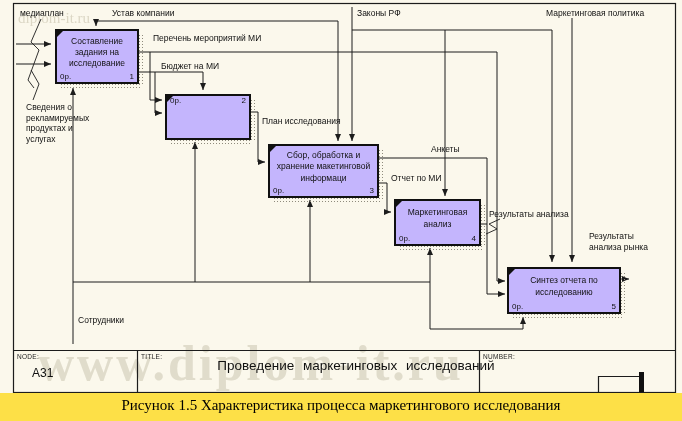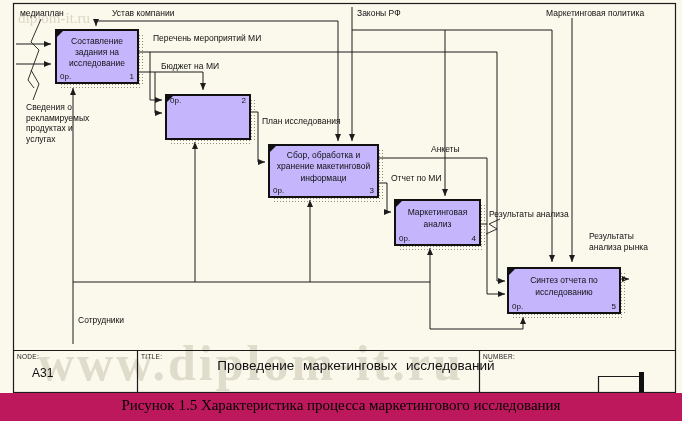--- a/index.html
+++ b/index.html
@@ -39,21 +39,21 @@
     flex:1;display:flex;align-items:center;justify-content:center;
     text-align:center;font-size:8.5px;line-height:1.3;padding:2px 3px 0;
   }
   .abox .meta{display:flex;justify-content:space-between;font-size:8px;padding:0 3px 1px;gap:36px;}
   .lbl{position:absolute;z-index:4;font-size:8.5px;line-height:1.25;white-space:nowrap;}
   .lbl.wrap{white-space:normal;}
   .ftxt{position:absolute;z-index:3;}
   .flabel{font-size:6.5px;letter-spacing:.3px;color:#222;}
   .fnode{font-size:12px;}
   .ftitle{font-size:13.5px;word-spacing:5px;text-align:center;}
-  .caption-strip{position:absolute;left:0;top:393px;width:682px;height:28px;background:#be185d;z-index:5;}
+  .caption-strip{position:absolute;left:0;top:393px;width:682px;height:28px;background:#fde047;z-index:5;}
   .caption{
     margin-top:4px;text-align:center;font-family:"Liberation Serif",serif;
     font-size:15px;color:#000;
   }
 </style>
 </head>
 <body>
 
 <div id="stage">
   <div class="cream"></div>

